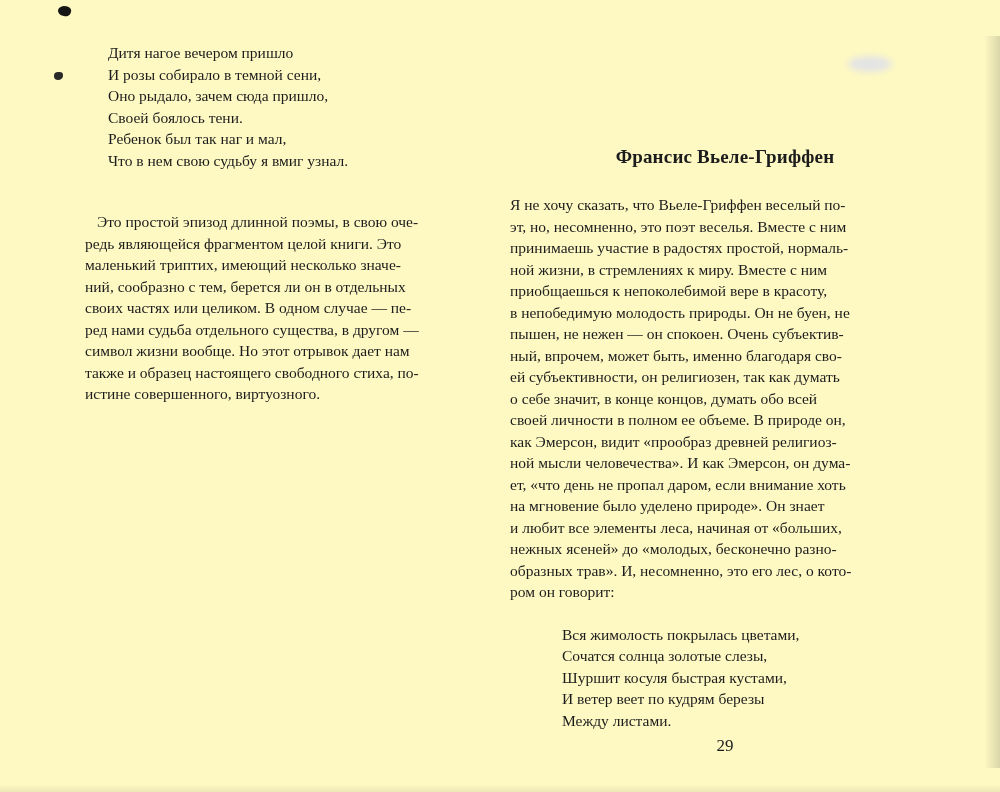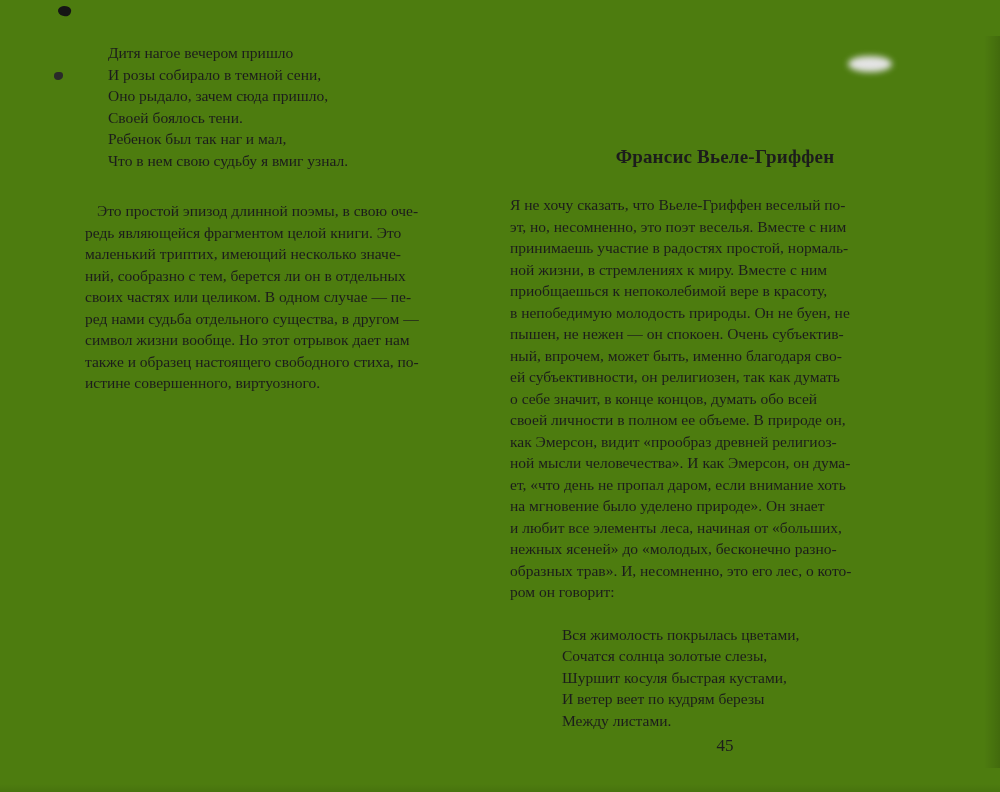--- a/index.html
+++ b/index.html
@@ -1,33 +1,33 @@
 <!DOCTYPE html>
 <html><head>
 <meta charset="utf-8">
 <style>
   html,body{margin:0;padding:0;}
   #screen{
     position:relative;
     width:1000px;height:792px;
-    background:#4d7c0f;
+    background:#fef9c3;
     overflow:hidden;
     font-family:"Liberation Serif", serif;
     color:#1c1c1c;
   }
   .body-text{
     font-size:15.5px;
     line-height:21.5px;
     white-space:pre-line;
     color:#1c1c1c;
   }
   
   .left-col{position:absolute;left:85px;top:42px;width:402px;}
   .left-poem{margin-left:23px;}
-  .left-paragraph{margin-top:29px;text-indent:12px;}
+  .left-paragraph{margin-top:40px;text-indent:12px;}
   .illustration-wrap{
     position:absolute;left:190px;top:383px;width:165px;height:165px;
   }
   
   .right-col{position:absolute;left:510px;top:146px;width:430px;}
   .right-heading{
     font-size:19px;font-weight:bold;text-align:center;
     margin:0 0 26px 0;letter-spacing:.2px;font-family:Liberation Serif, serif;
   }
   .right-poem{margin-top:21px;margin-left:52px;}
@@ -104,15 +104,15 @@
 нежных ясеней» до «молодых, бесконечно разно-
 образных трав». И, несомненно, это его лес, о кото-
 ром он говорит:</div>
     <div class="body-text right-poem">Вся жимолость покрылась цветами,
 Сочатся солнца золотые слезы,
 Шуршит косуля быстрая кустами,
 И ветер веет по кудрям березы
 Между листами.</div>
   </div>
 
-  <div class="page-number">45</div>
+  <div class="page-number">29</div>
 
 </div>
 
 </body></html>

